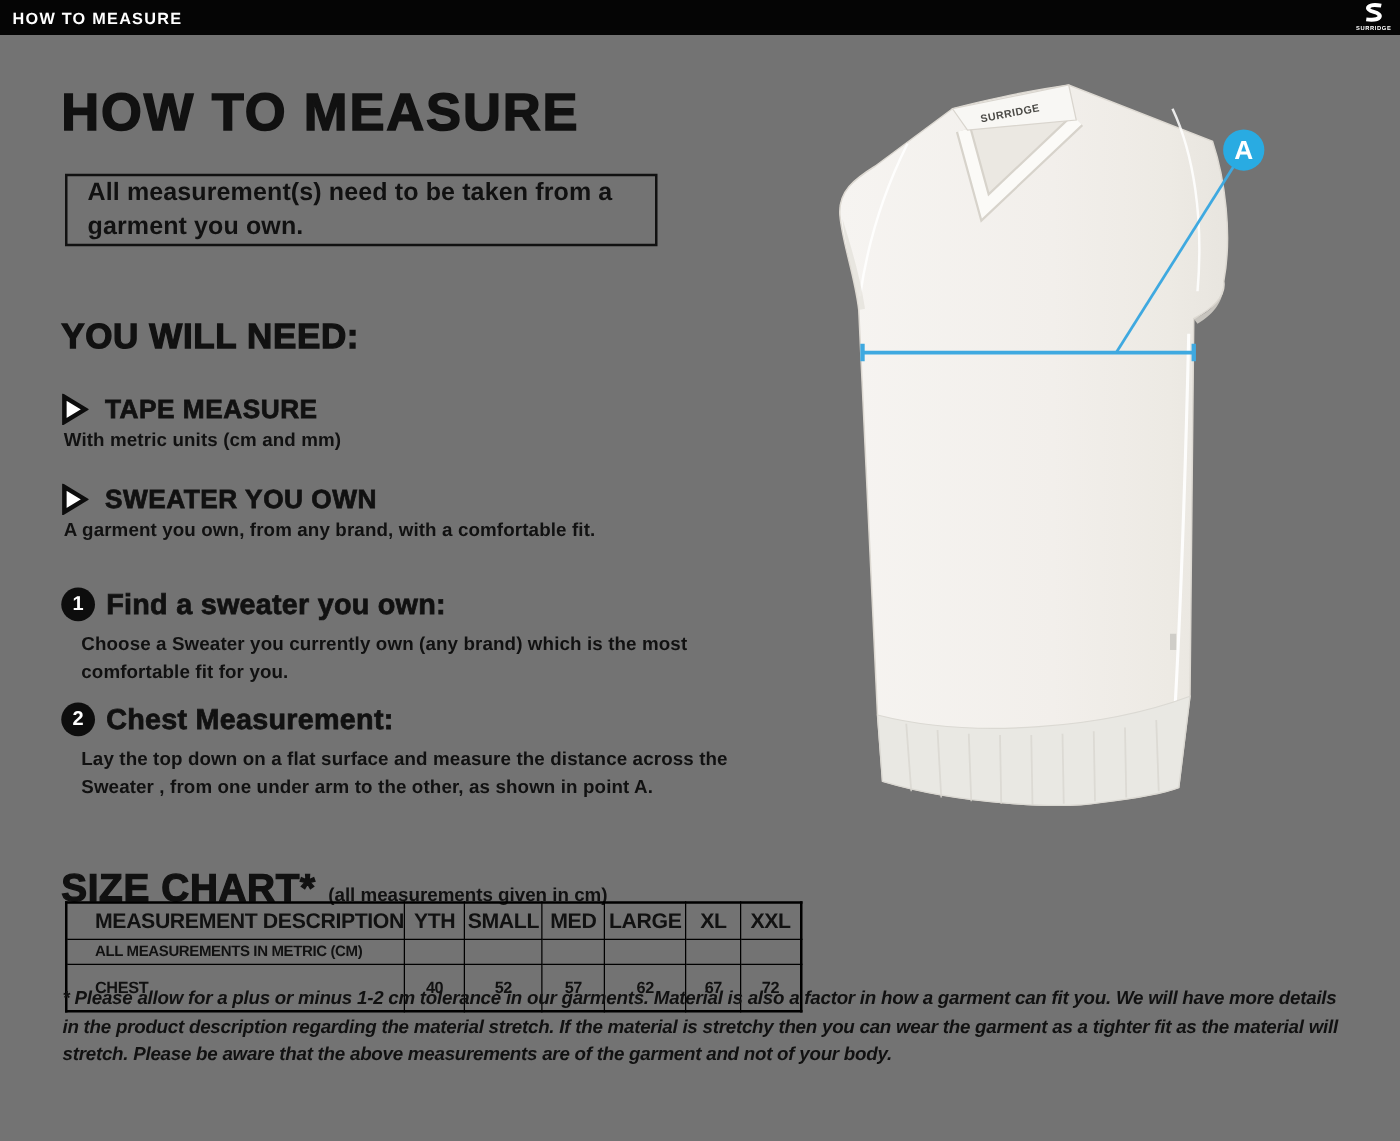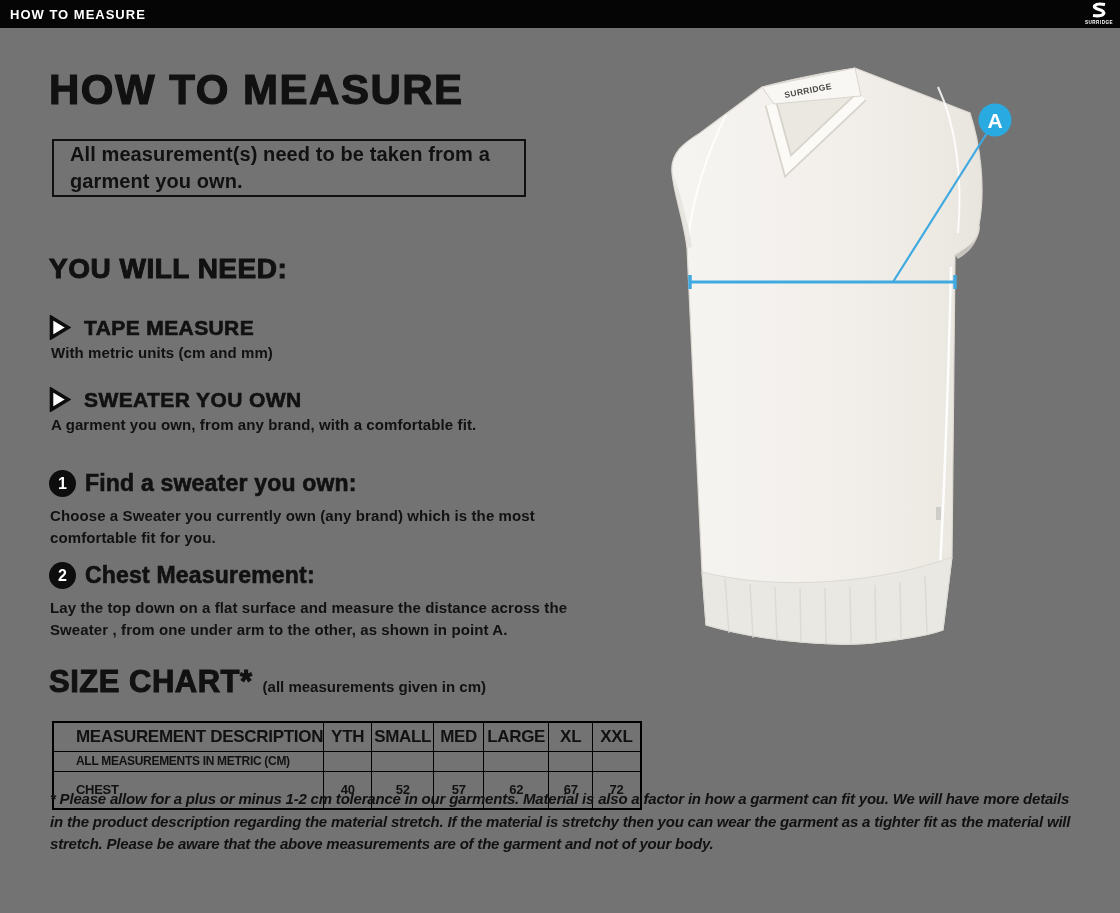--- a/index.html
+++ b/index.html
@@ -46,28 +46,28 @@
 
   .step { position:absolute; left:49px; }
   .step .row { display:flex; align-items:center; gap:9px; }
   .step-num {
     width:27px; height:27px; border-radius:50%; background:#0d0d0d; color:#fff;
     display:flex; align-items:center; justify-content:center;
     font-size:16px; font-weight:bold; flex:0 0 auto;
   }
   .step-title { font-size:23px; font-weight:bold; letter-spacing:0.2px; -webkit-text-stroke:0.6px #111; }
   .step-desc {
-    margin-top:8px; margin-left:1px; width:540px;
+    margin-top:8px; margin-left:16px; width:540px;
     font-size:15px; font-weight:bold; line-height:1.45; letter-spacing:0.1px;
   }
   #step-1 { top:470px; }
   #step-2 { top:562px; }
 
   .h2-size { position:absolute; left:49px; top:664px; display:flex; align-items:baseline; gap:10px; }
-  .h2-size .big { font-size:31px; font-weight:bold; letter-spacing:0.5px; -webkit-text-stroke:1px #111; }
+  .h2-size .big { font-size:31px; font-weight:bold; letter-spacing:0.5px;margin-top:29px; -webkit-text-stroke:1px #111; }
   .h2-size .small { font-size:15px; font-weight:bold; }
 
   
   .size-table {
     position:absolute; left:52px; top:721px;
     border-collapse:collapse; border:2px solid #000;
     font-family:"Liberation Sans", sans-serif; letter-spacing:-0.3px;
     table-layout:fixed;
   }
   .size-table th, .size-table td { border:1px solid #000; text-align:center; overflow:hidden; white-space:nowrap; }

